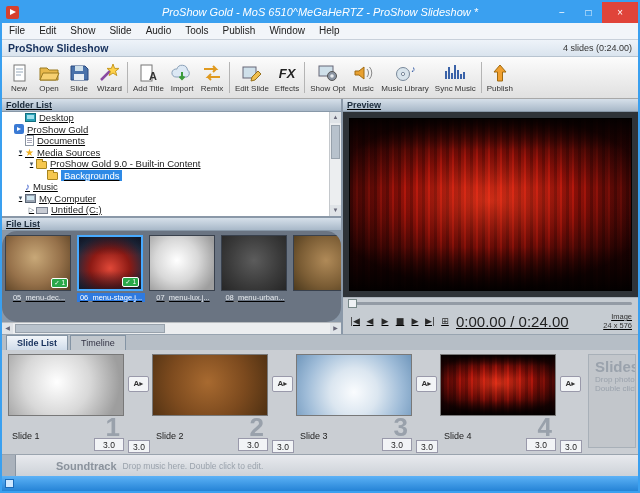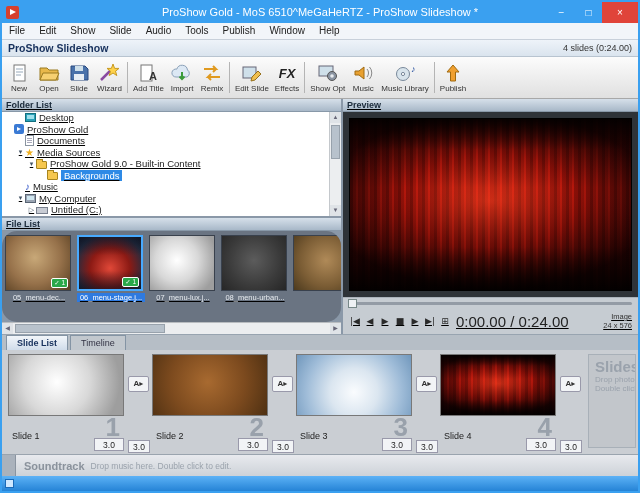--- a/index.html
+++ b/index.html
@@ -1,21 +1,21 @@
 <!DOCTYPE html>
 <html><head>
 <meta charset="utf-8">
 <style>
   *{margin:0;padding:0;box-sizing:border-box;}
   html,body{width:640px;height:493px;overflow:hidden;}
   body{font-family:"Liberation Sans","DejaVu Sans",sans-serif;background:#fff;}
   .window{width:640px;height:493px;border:2px solid #3aa0f0;background:#d6dadf;display:flex;flex-direction:column;}
 
   
-  .titlebar{flex:0 0 21px;background:#3aa0f0;display:flex;align-items:center;position:relative;}
+  .titlebar{flex:0 0 21px;background:#3aa0f0;display:flex;align-items:center;position:relative;font-style:italic;}
   .app-ico{width:13px;height:13px;margin-left:4px;background:#d6402e;border-radius:2px;position:relative;z-index:2;}
   .app-ico::before{content:"";position:absolute;left:4px;top:3px;border-left:6px solid #fff;border-top:3.5px solid transparent;border-bottom:3.5px solid transparent;}
   .title{position:absolute;left:0;right:0;text-align:center;color:#fff;font-size:11px;line-height:21px;white-space:nowrap;}
   .win-controls{margin-left:auto;display:flex;height:100%;position:relative;z-index:2;}
   .wc{width:27px;height:100%;color:#fff;font-size:10px;display:flex;align-items:center;justify-content:center;}
   .wc.close{background:#e0443a;width:36px;}
 
   
   .menubar{flex:0 0 17px;background:#f2f5f9;border-bottom:1px solid #c8d0da;display:flex;align-items:center;font-size:10px;color:#222;}
   .menu-item{padding:0 7px;line-height:16px;}
@@ -112,21 +112,21 @@
   .ticon{position:absolute;left:2px;top:22px;width:21px;height:16px;background:#f2f4f6;border:1px solid #99a;border-radius:2px;font-size:8px;font-weight:bold;color:#333;text-align:center;line-height:14px;}
   .ticon::before{content:"A▸";}
   .ttime{left:2px;bottom:1px;width:22px;}
   .drop{flex:1 1 auto;background:#c2c6cb;border:1px solid #a8b0b8;margin:0 0 6px 4px;padding:3px 6px;overflow:hidden;min-width:0;}
   .drop-title{font-size:15px;font-weight:bold;color:#9aa2ac;}
   .drop-line{font-size:8px;color:#9aa2ac;white-space:nowrap;}
 
   
   .soundtrack{flex:0 0 22px;background:linear-gradient(#e8eaee,#cdd2d8);border-top:1px solid #9aa4ae;display:flex;align-items:center;position:relative;padding-left:22px;}
   .snd-strip{position:absolute;left:0;top:0;bottom:0;width:14px;background:#aab2bc;border-right:1px solid #8a94a0;}
-  .snd-label{font-size:11px;font-weight:bold;color:#8a929c;margin-right:6px;}
+  .snd-label{font-size:11px;font-weight:bold;color:#8a929c;margin-right:6px;margin-left:32px;}
   .snd-hint{font-size:8.5px;color:#9aa2ac;white-space:nowrap;}
 
   
   .statusbar{flex:0 0 15px;background:linear-gradient(#5cb2f6,#2583d6);display:flex;align-items:center;}
   .status-ico{width:9px;height:9px;background:#cfe8ff;border:1px solid #1a6ab8;margin-left:3px;}
 
   
   .tex-brown{background:radial-gradient(circle at 45% 40%, #c8a878, #96714a 55%, #5e4426 95%);}
   .tex-brown2{background:radial-gradient(circle at 50% 45%, #b08a58, #7a5c34 60%, #4c3a1e);}
   .tex-stage{background:linear-gradient(180deg, rgba(10,16,30,0.55), rgba(10,16,30,0) 35%, rgba(10,16,30,0) 65%, rgba(10,16,30,0.6)), radial-gradient(ellipse at 50% 60%, #e04838, #8c1a14 45%, #232c40 80%, #141b2c);}
@@ -278,20 +278,28 @@
     <div class="tbtn">
       <span class="tb-icon">
           <svg width="24" height="20" viewBox="0 0 24 20">
             <circle cx="10" cy="11" r="6.5" fill="#d8e4ec" stroke="#78889a"></circle>
             <circle cx="10" cy="11" r="1.6" fill="#fff" stroke="#78889a"></circle>
             <text x="18" y="9" font-size="9" fill="#2a52a0">♪</text>
           </svg>
         </span>
       <span class="tb-label">Music Library</span>
     </div>
+    <div class="tbtn">
+      <span class="tb-icon">
+          <svg width="24" height="20" viewBox="0 0 24 20">
+            <path d="M3 16V8M6 16V4M9 16v-6M12 16V2M15 16V7M18 16v-5M21 16V9" stroke="#3a62a8" stroke-width="2" fill="none"></path>
+          </svg>
+        </span>
+      <span class="tb-label">Sync Music</span>
+    </div>
     <div class="tsep"></div>
     <div class="tbtn">
       <span class="tb-icon">
           <svg width="24" height="20" viewBox="0 0 24 20">
             <path d="M12 2l6 7h-3.5v9h-5V9H6z" fill="#f0a030" stroke="#a06a10"></path>
           </svg>
         </span>
       <span class="tb-label">Publish</span>
     </div>
   </div>

